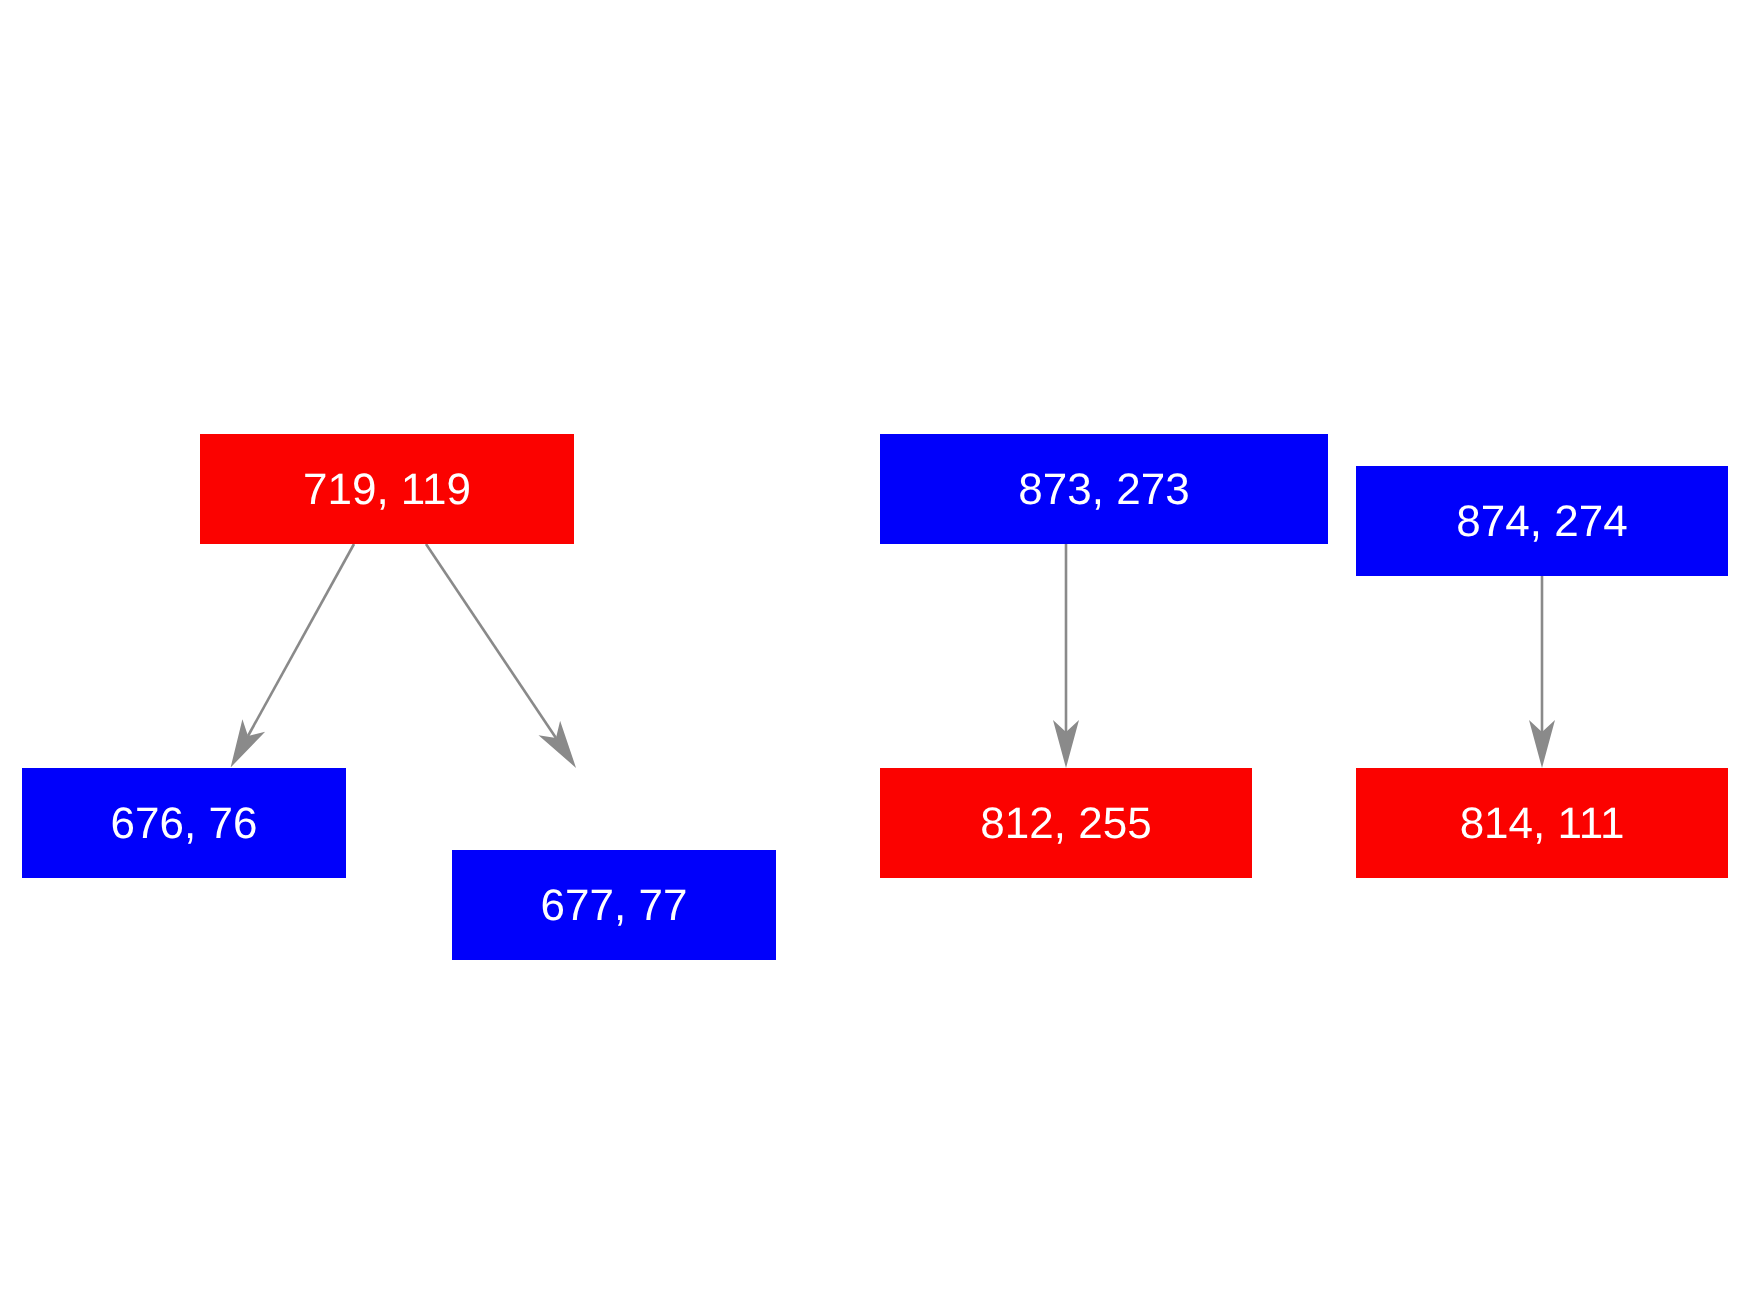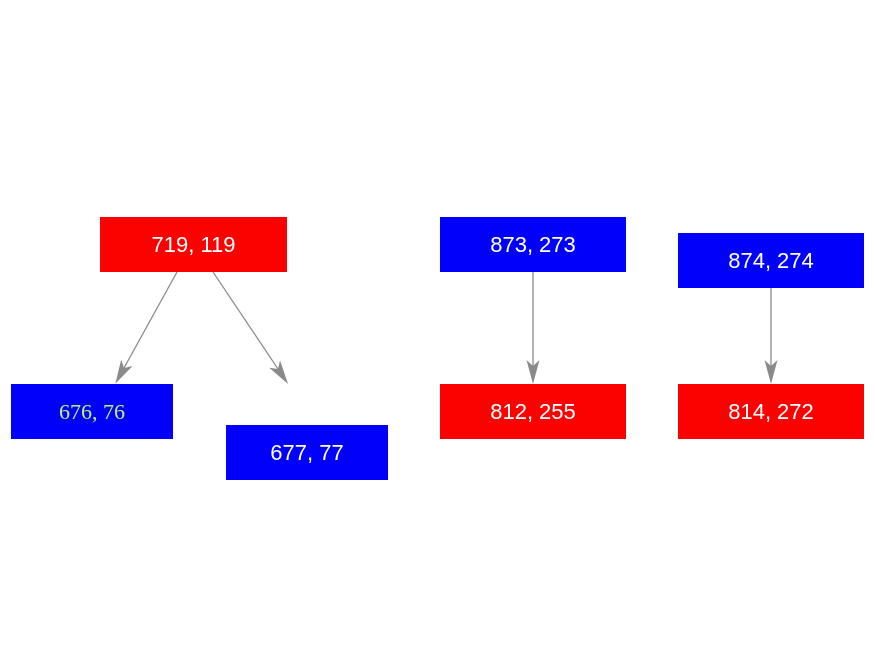--- a/index.html
+++ b/index.html
@@ -29,21 +29,21 @@
     align-items: center;
     justify-content: center;
     font-size: 22px;
     line-height: 1;
     color: #ffffff;
     white-space: nowrap;
     box-sizing: border-box;
     cursor: default;
   }
   .node-0 { left: 100px; top: 217px; width: 187px; }
-  .node-1 { left: 440px; top: 217px; width: 186px; }
+  .node-1 { left: 440px; top: 217px; width: 224px; }
   .node-2 { left: 678px; top: 217px; width: 186px; margin-top: 16px; }
   .node-3 { left:  11px; top: 384px; width: 162px; }
   .node-4 { left: 226px; top: 384px; width: 162px; margin-top: 41px; }
   .node-5 { left: 440px; top: 384px; width: 186px; }
   .node-6 { left: 678px; top: 384px; width: 186px; }
   .edge-line {
     fill: none;
     stroke-width: 1.3px;
   }
 </style>
@@ -60,18 +60,18 @@
     </defs>
     <line class="edge-line" x1="177" y1="272" x2="124" y2="368" marker-end="url(#vee-arrowhead)" style="stroke: rgb(138, 138, 138);"></line>
     <line class="edge-line" x1="213" y1="272" x2="278" y2="369" marker-end="url(#vee-arrowhead)" style="stroke: rgb(138, 138, 138);"></line>
     <line class="edge-line" x1="533" y1="272" x2="533" y2="366" marker-end="url(#vee-arrowhead)" style="stroke: rgb(138, 138, 138);"></line>
     <line class="edge-line" x1="771" y1="272" x2="771" y2="366" marker-end="url(#vee-arrowhead)" style="stroke: rgb(138, 138, 138);"></line>
   </svg>
 
   <div class="node node-0" style="background: rgb(251, 2, 0); color: rgb(255, 255, 255);">719, 119</div>
   <div class="node node-1" style="background: rgb(0, 0, 251); color: rgb(255, 255, 255);">873, 273</div>
   <div class="node node-2" style="background: rgb(0, 0, 251); color: rgb(255, 255, 255);">874, 274</div>
-  <div class="node node-3" style="background: rgb(0, 0, 251); color: #bef264; font-family: Liberation Serif, serif;">676, 76</div>
+  <div class="node node-3" style="background: rgb(0, 0, 251); color: #ffffff;">676, 76</div>
   <div class="node node-4" style="background: rgb(0, 0, 251); color: rgb(255, 255, 255);">677, 77</div>
   <div class="node node-5" style="background: rgb(251, 2, 0); color: rgb(255, 255, 255);">812, 255</div>
-  <div class="node node-6" style="background: rgb(251, 2, 0); color: rgb(255, 255, 255);">814, 272</div>
+  <div class="node node-6" style="background: rgb(251, 2, 0); color: rgb(255, 255, 255);">814, 111</div>
 
 </div>
 
 </body></html>

